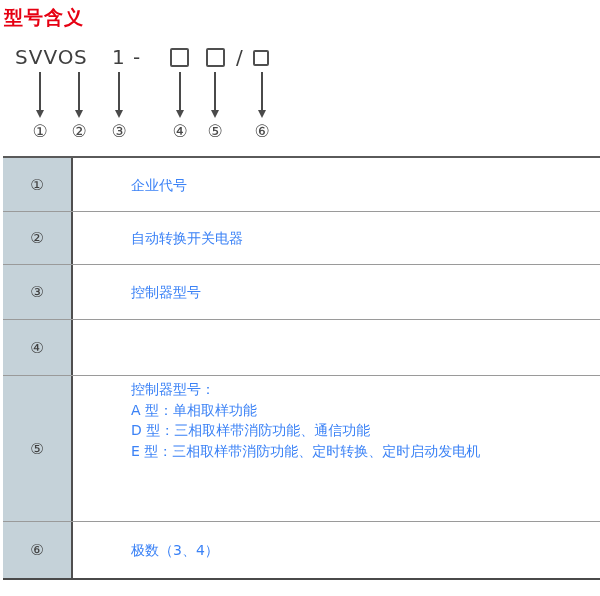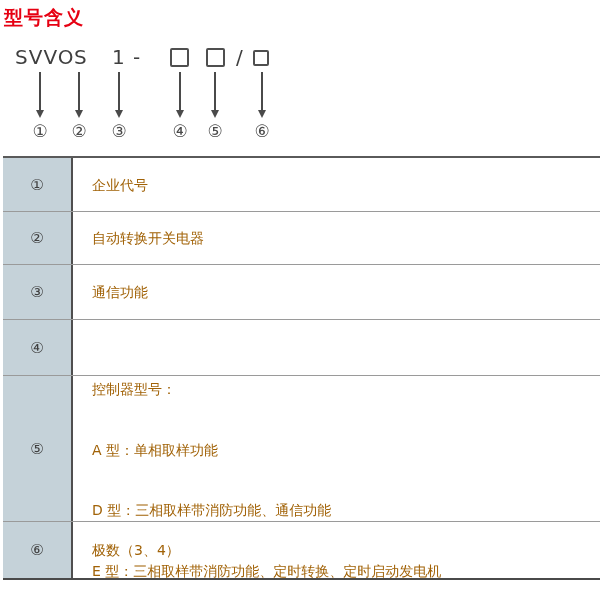--- a/index.html
+++ b/index.html
@@ -93,23 +93,24 @@
     font-size: 15px;
     color: #3f3f3f;
   }
   .cell-desc {
     flex: 1;
     padding-left: 19px;
     display: flex;
     flex-direction: column;
     justify-content: center;
     font-size: 14px;
-    color: #a16207;
-  }
-  .r5 .cell-desc { justify-content: flex-start; padding-top: 3px; gap: 40px; }
+    color: #3b82f6;
+    margin-left: 39px;
+  }
+  .r5 .cell-desc { justify-content: flex-start; padding-top: 3px; }
   .desc-line { line-height: 20px; }
   .r5 .desc-line { line-height: 20.5px; }
 </style>
 </head>
 <body>
 
 <div class="page">
 
   <div class="title">型号含义</div>
 
@@ -167,21 +168,21 @@
     <div class="t-row r2">
       <div class="cell-marker">②</div>
       <div class="cell-desc">
         <div class="desc-line">自动转换开关电器</div>
       </div>
     </div>
 
     <div class="t-row r3">
       <div class="cell-marker">③</div>
       <div class="cell-desc">
-        <div class="desc-line">通信功能</div>
+        <div class="desc-line">控制器型号</div>
       </div>
     </div>
 
     <div class="t-row r4">
       <div class="cell-marker">④</div>
     </div>
 
     <div class="t-row r5">
       <div class="cell-marker">⑤</div>
       <div class="cell-desc">

